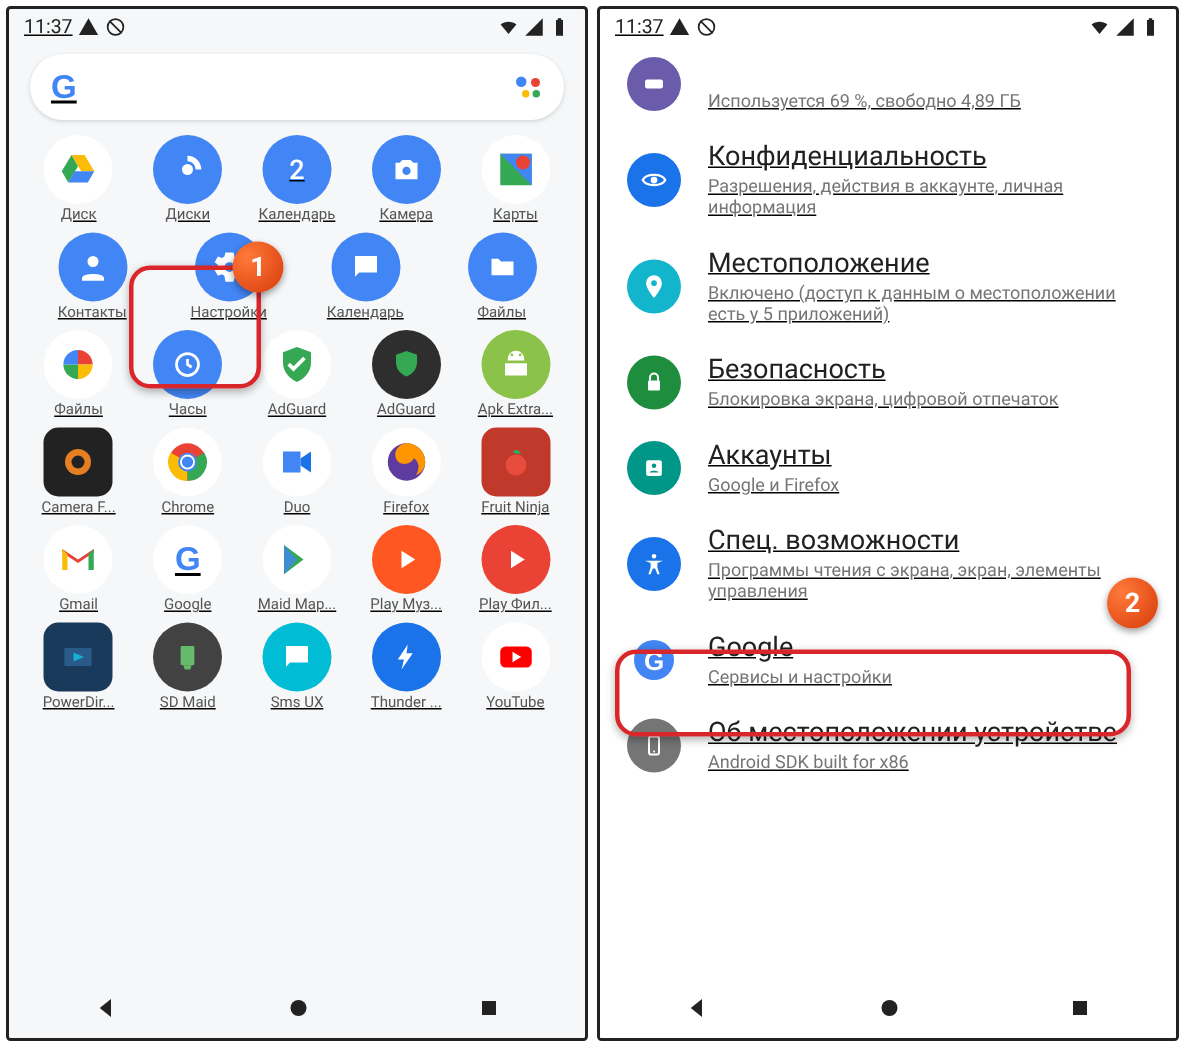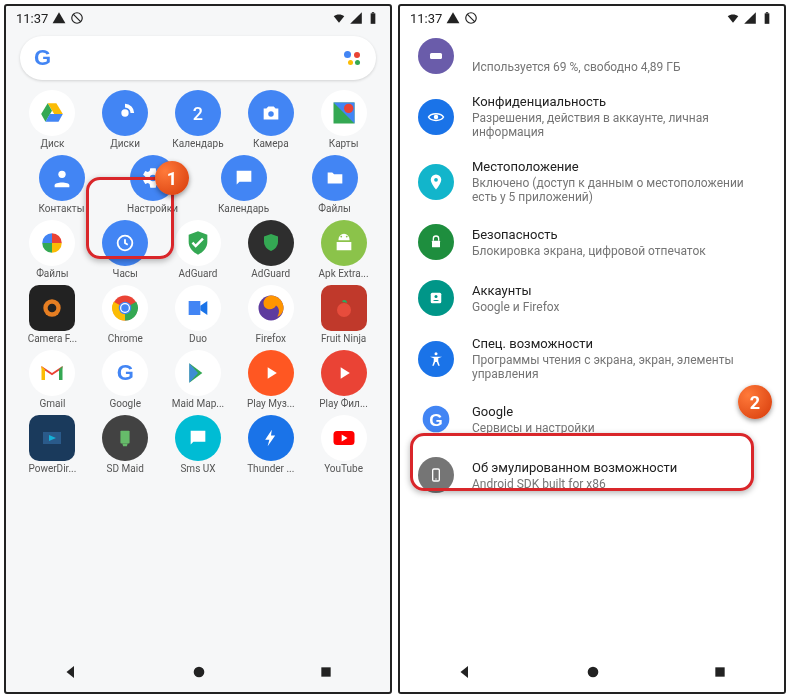--- a/index.html
+++ b/index.html
@@ -1,18 +1,18 @@
 <!DOCTYPE html>
 <html><head>
 <meta charset="utf-8">
 <style>
 * { box-sizing: border-box; margin: 0; padding: 0; }
 body { font-family: Roboto, Arial, sans-serif; background: #fff; width: 792px; height: 700px; position: relative; }
 .container { display: flex; gap: 6px; padding: 4px; }
-.phone { width: 388px; height: 690px; border: 2px solid #222; border-radius: 3px; background: #f6f7f8; overflow: hidden; position: relative; }
+.phone { width: 388px; height: 690px; border: 2px solid #222; border-radius: 3px; background: #f6f7f8; overflow: hidden; position: relative; text-decoration: underline; }
 .phone.right { background: #fff; }
 
 .statusbar { display: flex; justify-content: space-between; align-items: center; padding: 4px 10px; font-size: 13px; color: #222; height: 24px; }
 .status-right { display: flex; align-items: center; gap: 3px; }
 .status-icons svg { width: 14px; height: 14px; }
 
 .searchbar { margin: 6px 14px 10px; background: #fff; border-radius: 24px; height: 44px; display: flex; align-items: center; padding: 0 14px; box-shadow: 0 1px 3px rgba(0,0,0,0.15); }
 .g-logo { font-size: 22px; font-weight: bold; font-family: 'Product Sans', Arial, sans-serif; }
 .g-logo .b { color: #4285f4; }
 .assistant-icon { margin-left: auto; position: relative; width: 20px; height: 20px; }
@@ -27,21 +27,21 @@
 .highlight { position: absolute; border: 3px solid #d9262a; border-radius: 14px; pointer-events: none; box-shadow: 0 2px 6px rgba(0,0,0,0.3); }
 .annot { position: absolute; width: 34px; height: 34px; border-radius: 50%; background: radial-gradient(circle at 30% 30%, #ff7a3a, #d63a0a); color: #fff; font-weight: bold; font-size: 18px; display: flex; align-items: center; justify-content: center; box-shadow: 0 2px 5px rgba(0,0,0,0.4); z-index: 10; }
 
 .navbar { position: absolute; bottom: 0; left: 0; right: 0; height: 40px; display: flex; justify-content: space-around; align-items: center; background: rgba(255,255,255,0.0); }
 .phone.right .navbar { background: #fff; }
 
 .settings-list { padding-top: 4px; }
 .setting-row { display: flex; align-items: center; padding: 10px 18px; min-height: 56px; }
 .setting-icon { width: 36px; height: 36px; border-radius: 50%; display: flex; align-items: center; justify-content: center; margin-right: 18px; flex-shrink: 0; }
 .setting-text { flex: 1; overflow: hidden; }
-.setting-title { font-size: 13px; color: #212121; margin-bottom: 2px; }
+.setting-title { font-size: 18px; color: #212121; margin-bottom: 2px; }
 .setting-sub { font-size: 12px; color: #757575; white-space: nowrap; overflow: hidden; text-overflow: ellipsis; }
 
 .truncated-top { display: flex; align-items: flex-end; padding: 4px 18px 10px; }
 .truncated-top .setting-icon { background:#6a5caa; }
 </style>
 </head>
 <body>
 
 <div class="container">
 
@@ -492,21 +492,21 @@
 
 
       <div class="setting-row">
         <div class="setting-icon" style="background:#757575">
             <svg width="16" height="16" viewBox="0 0 24 24" fill="#fff">
               <rect x="7" y="3" width="10" height="18" rx="2" fill="none" stroke="#fff" stroke-width="2"></rect>
               <circle cx="12" cy="18" r="1"></circle>
             </svg>
           </div>
         <div class="setting-text">
-            <div class="setting-title">Об эмулированном возможности</div>
+            <div class="setting-title">Об местоположении устройстве</div>
             <div class="setting-sub">Android SDK built for x86</div>
           </div>
       </div>
     </div>
 
     <div class="navbar">
       <svg width="18" height="18" viewBox="0 0 24 24">
           <path fill="#222" d="M16 4l-10 8 10 8z"></path>
         </svg>
       <svg width="16" height="16" viewBox="0 0 24 24">

